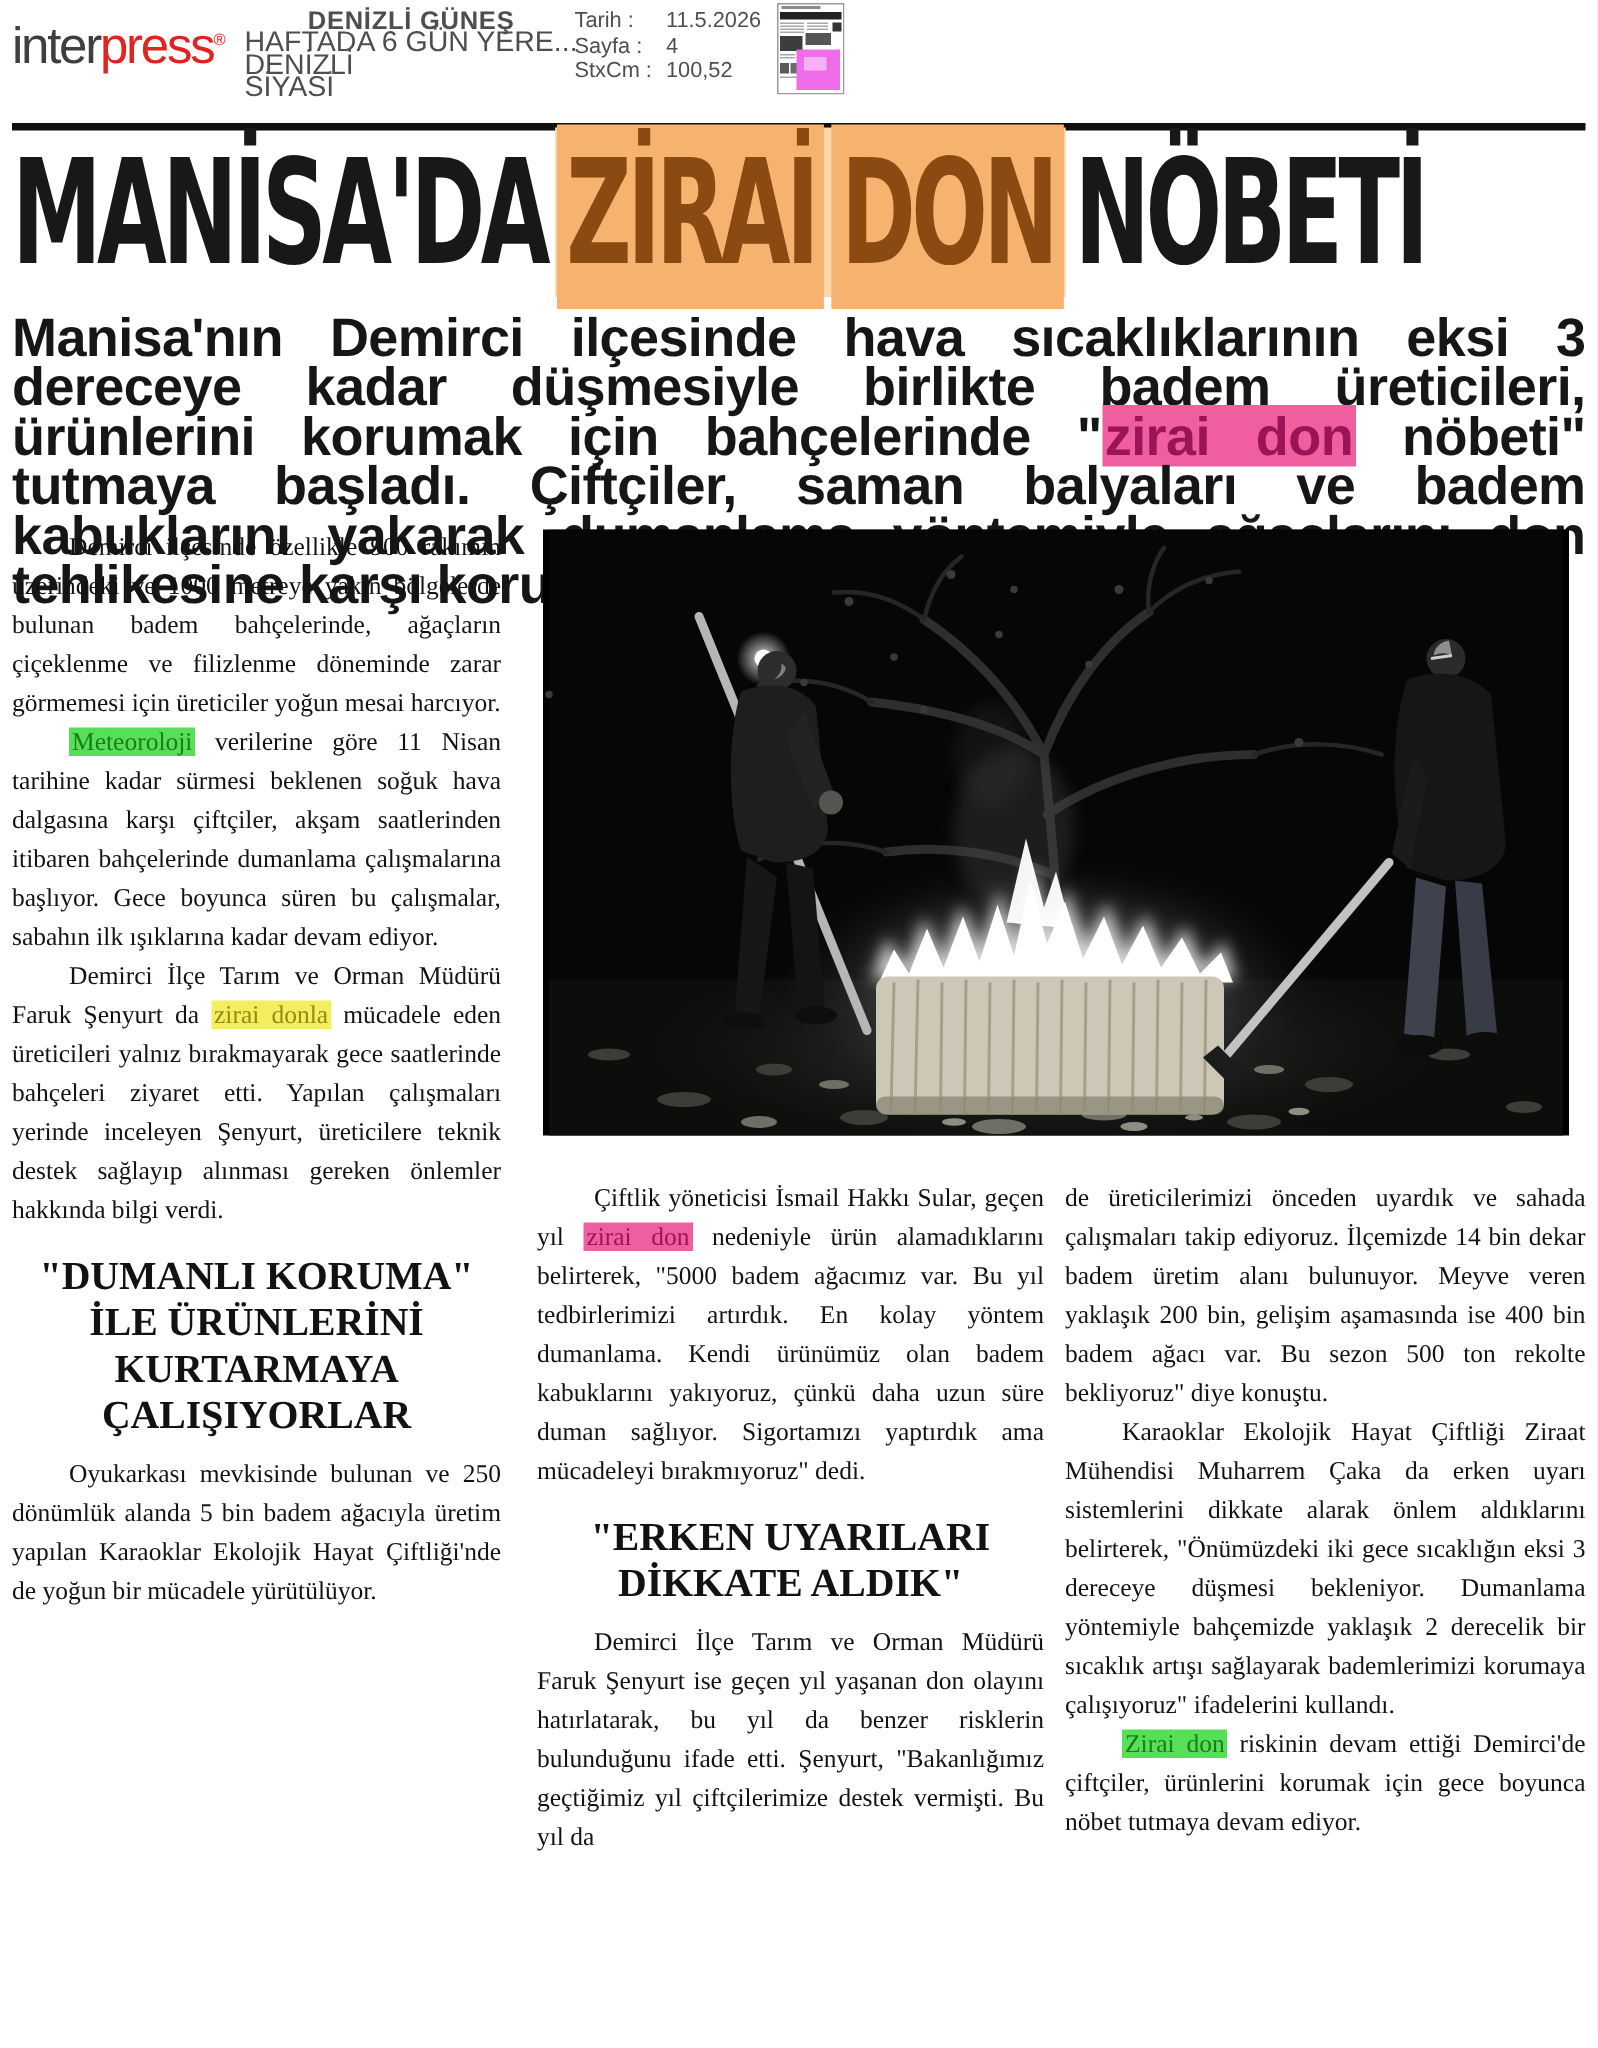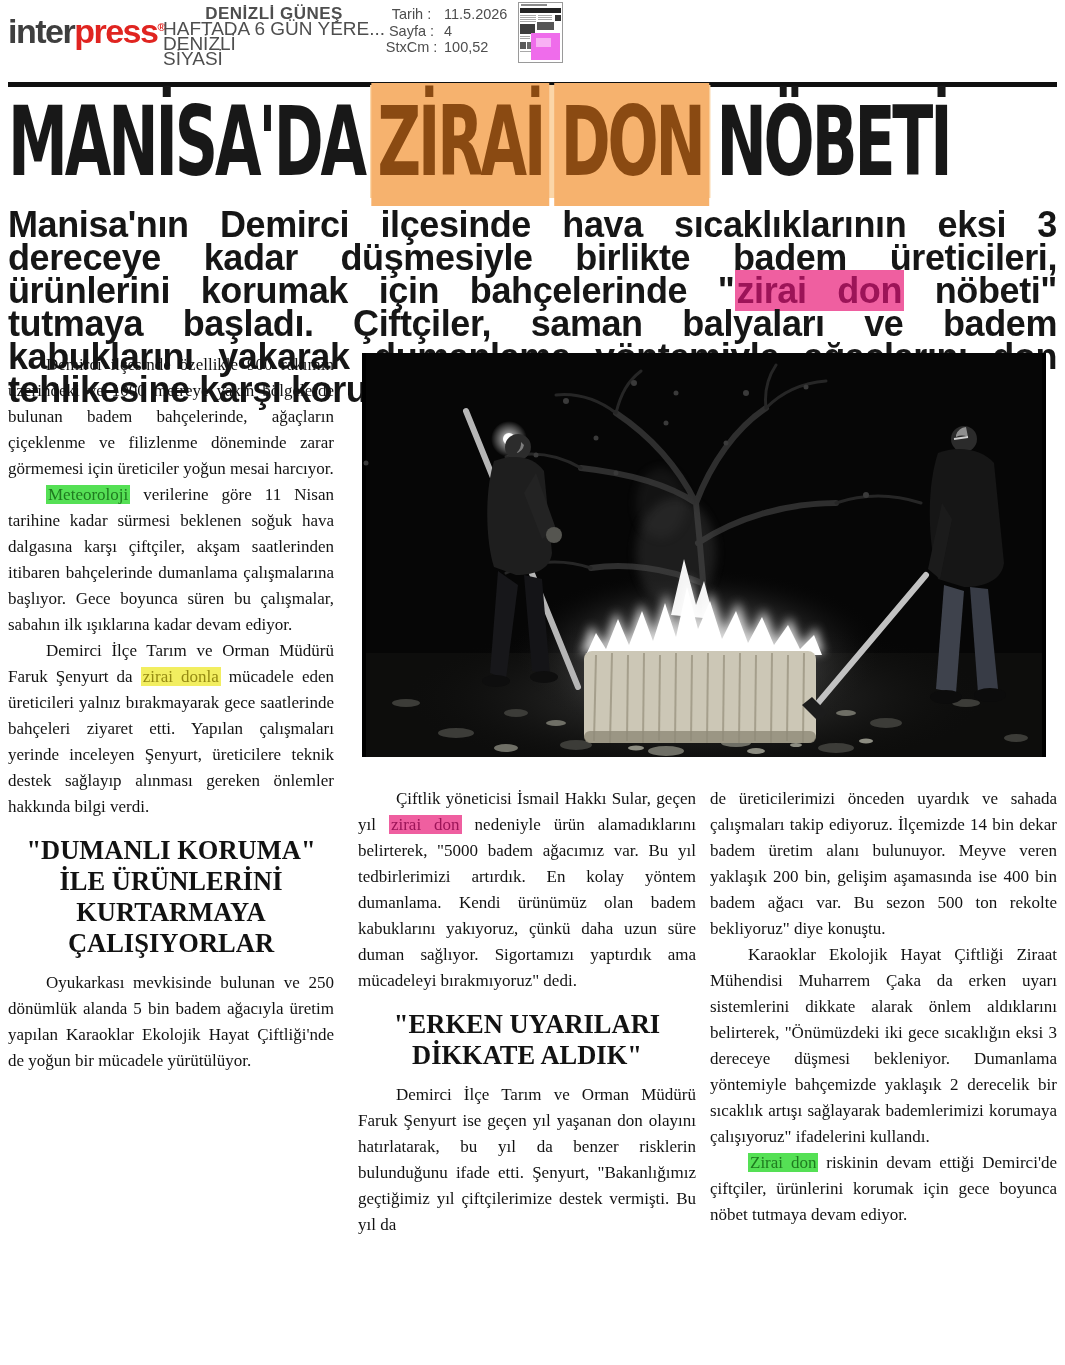--- a/index.html
+++ b/index.html
@@ -8,29 +8,29 @@
     --green-bg:#55e055; --green-text:#1f7a1f;
     --yellow-bg:#f2ee60; --yellow-text:#958a12;
     --cyan-bg:#47dbe2; --cyan-text:#0c6e80;
     --logo-red:#e02420; --header-gray:#4e4e4e; --ink:#121212;
   }
   html,body{margin:0;padding:0;background:#e9e9e9;}
   .page{position:relative;width:1065px;height:1365px;background:#ffffff;overflow:hidden;
         font-family:"Liberation Sans",sans-serif;}
 
   
-  .logo{position:absolute;left:8px;top:12px;font-size:34px;font-weight:bold;
+  .logo{position:absolute;left:8px;top:12px;font-size:34px;font-weight:normal;
         letter-spacing:-1.5px;color:#3f3f3f;font-family:"Liberation Sans",sans-serif;text-align:center;}
   .logo .logo-red{color:var(--logo-red);}
   .logo sup{font-size:11px;color:var(--logo-red);vertical-align:super;}
   .pub{position:absolute;left:163px;top:6px;color:var(--header-gray);line-height:15px;}
   .pub .pub-name{font-size:17px;font-weight:bold;letter-spacing:.5px;text-align:center;}
   .pub .pub-line{font-size:19px;}
   .meta{position:absolute;left:383px;top:6px;color:var(--header-gray);font-size:14.5px;line-height:16.5px;}
-  .meta-row .m-label{display:inline-block;width:57px;text-align:center;}
+  .meta-row .m-label{display:inline-block;width:57px;}
   .meta-row .m-value{margin-left:4px;}
   .thumb{position:absolute;left:518px;top:2px;width:45px;height:61px;}
 
   .rule-top{position:absolute;left:8px;right:8px;top:82px;height:5px;background:#101010;}
 
   
   .headline{position:absolute;left:8px;top:88px;width:1049px;height:112px;margin:0;overflow:visible;}
   .headline-inner{white-space:nowrap;transform:scaleX(0.62);transform-origin:0 50%;
         font-family:"DejaVu Sans",sans-serif;font-weight:bold;font-size:97px;line-height:108px;
         letter-spacing:-5px;color:#181818;}

